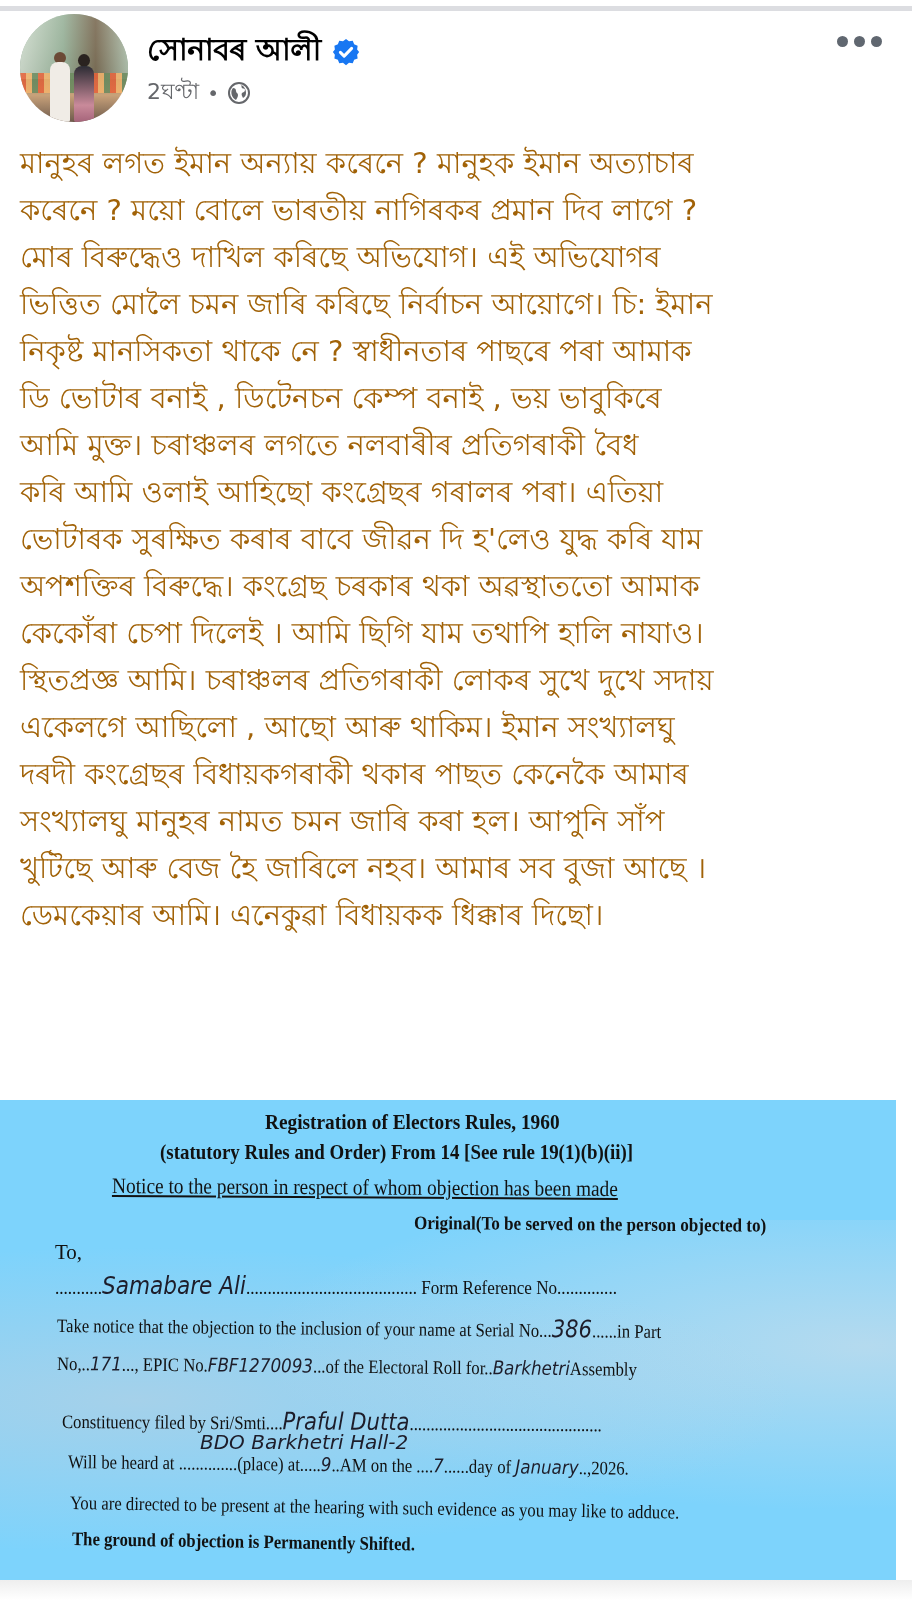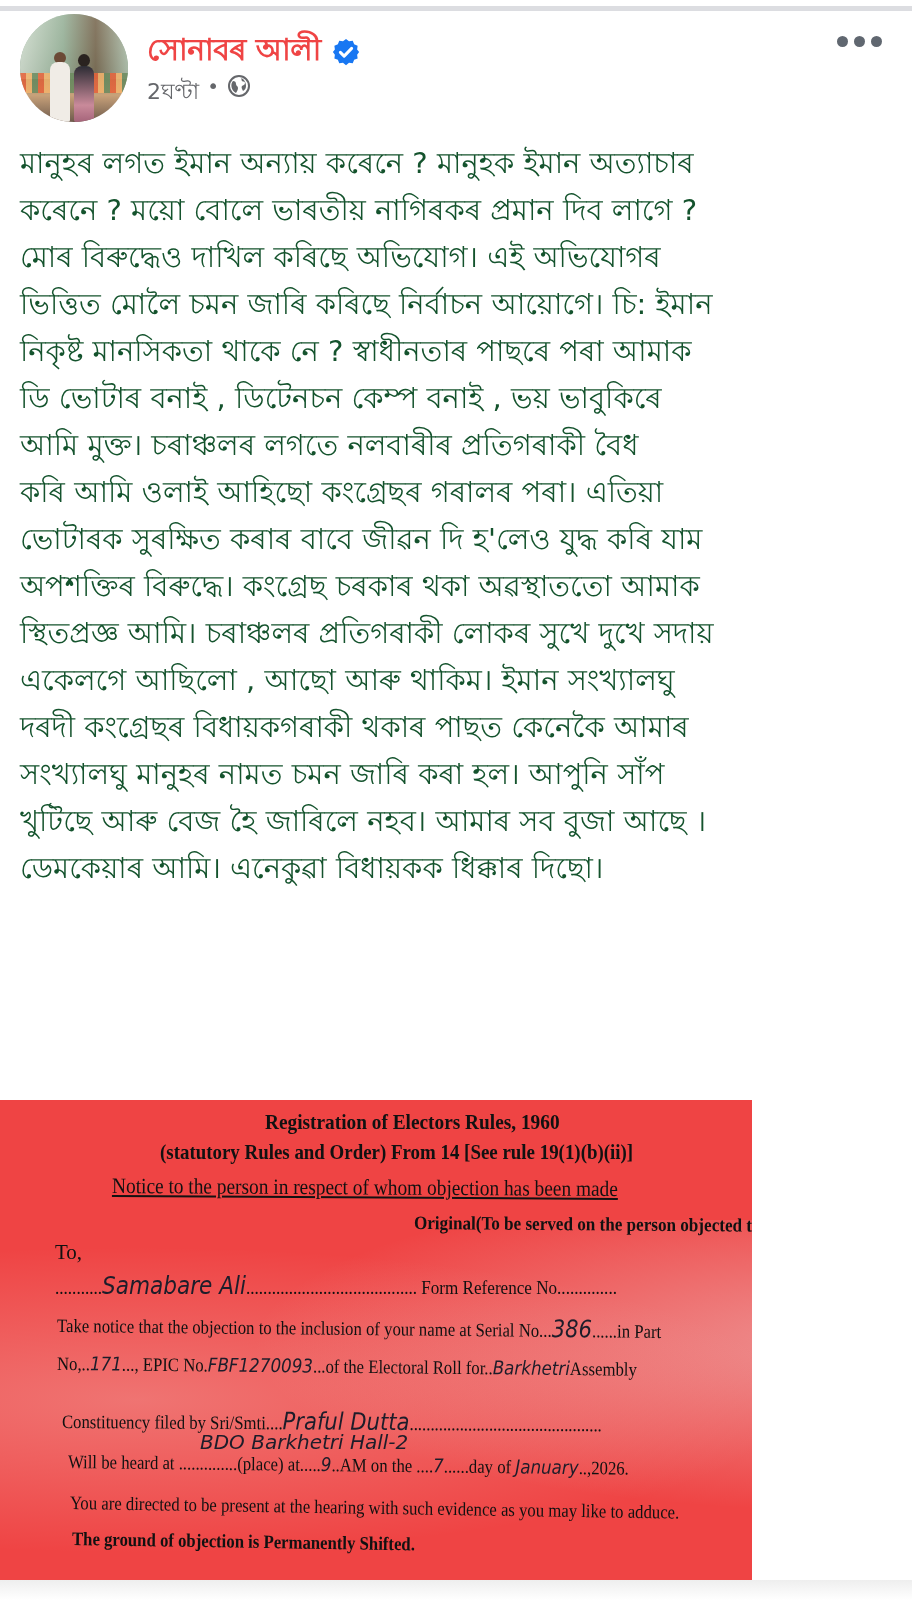--- a/index.html
+++ b/index.html
@@ -11,32 +11,32 @@
     .avatar { position: absolute; left: 20px; top: 0px; width: 108px; height: 108px; border-radius: 50%; overflow: hidden;
       background: linear-gradient(180deg, #b7c9b8 0%, #8ea891 30%, #5f7c63 55%, #c9a27a 75%, #6d5a4c 100%); }
     .avatar .wall { position: absolute; left: 0; top: 0; width: 100%; height: 60%; background: linear-gradient(90deg,#dfe7dc 0%, #9fb7a0 40%, #7d6650 70%, #b9c7b6 100%); opacity: .8; }
     .avatar .lights { position: absolute; left: 0; top: 55%; width: 100%; height: 18%; background: repeating-linear-gradient(90deg,#e8623a 0 6px,#f5b36b 6px 12px,#6c8b5f 12px 18px); opacity: .85; }
     .avatar .p1 { position: absolute; left: 30px; top: 48px; width: 20px; height: 60px; background: #f0ece6; border-radius: 8px 8px 2px 2px; }
     .avatar .p1h { position: absolute; left: 34px; top: 38px; width: 12px; height: 12px; background: #6b4a36; border-radius: 50%; }
     .avatar .p2 { position: absolute; left: 54px; top: 52px; width: 20px; height: 56px; background: linear-gradient(180deg,#2c2c34 0%, #c98a9a 70%, #a5647a 100%); border-radius: 8px 8px 2px 2px; }
     .avatar .p2h { position: absolute; left: 58px; top: 40px; width: 12px; height: 13px; background: #2a2320; border-radius: 50%; }
 
     .name-row { position: absolute; left: 147px; top: 12px; display: flex; align-items: center; gap: 10px; }
-    .name { font-size: 30px; font-weight: bold; color: #ef4444; letter-spacing: -0.5px; }
+    .name { font-size: 30px; font-weight: bold; color: #000000; letter-spacing: -0.5px; }
     .verified { width: 30px; height: 30px; display: inline-block; }
-    .meta-row { position: absolute; left: 147px; top: 60px; display: flex; align-items: flex-start; gap: 8px; color: #65676b; font-size: 22px; }
+    .meta-row { position: absolute; left: 147px; top: 60px; display: flex; align-items: center; gap: 8px; color: #65676b; font-size: 22px; }
     .dot-sep { font-size: 20px; }
     .globe { width: 24px; height: 24px; display: inline-block; }
     .more { position: absolute; right: 30px; top: 22px; display: flex; gap: 6px; cursor: pointer; }
     .more span { width: 11px; height: 11px; border-radius: 50%; background: #606770; display: block; }
 
-    .post-text { position: absolute; left: 20px; top: 140px; width: 880px; font-size: 29px; line-height: 47px; color: #14532d; }
+    .post-text { position: absolute; left: 20px; top: 140px; width: 880px; font-size: 29px; line-height: 47px; color: #a16207; }
     .post-text p { white-space: nowrap; }
 
-    .doc { position: absolute; left: 0; top: 1100px; width: 752px; height: 480px; background: #ef4444;
+    .doc { position: absolute; left: 0; top: 1100px; width: 896px; height: 480px; background: #7dd3fc;
       font-family: "Liberation Serif", serif; color: #111; overflow: hidden; }
     .doc .stain { position: absolute; left: 0; top: 120px; width: 912px; height: 360px;
       background: radial-gradient(ellipse at 15% 50%, rgba(240,205,200,.35), rgba(255,255,255,0) 60%),
                   radial-gradient(ellipse at 95% 35%, rgba(235,225,225,.5), rgba(255,255,255,0) 50%); }
     .doc-line { position: absolute; white-space: nowrap; }
     .t1 { left: 265px; top: 10px; font-size: 21px; font-weight: bold; transform: scaleX(0.92); transform-origin: left; }
     .t2 { left: 160px; top: 40px; font-size: 21px; font-weight: bold; transform: scaleX(0.9); transform-origin: left; }
     .t3 { left: 112px; top: 73px; font-size: 22px; text-decoration: underline; transform: scaleX(0.88) rotate(0.3deg); transform-origin: left; }
     .t4 { left: 414px; top: 112px; font-size: 19px; font-weight: bold; transform: scaleX(0.9) rotate(0.4deg); transform-origin: left; }
     .f-to { left: 55px; top: 140px; font-size: 21px; }
@@ -93,20 +93,21 @@
   <p>মানুহৰ লগত ইমান অন্যায় কৰেনে ? মানুহক ইমান অত্যাচাৰ</p>
   <p>কৰেনে ? ময়ো বোলে ভাৰতীয় নাগিৰকৰ প্ৰমান দিব লাগে ?</p>
   <p>মোৰ বিৰুদ্ধেও দাখিল কৰিছে অভিযোগ। এই অভিযোগৰ</p>
   <p>ভিত্তিত মোলৈ চমন জাৰি কৰিছে নিৰ্বাচন আয়োগে। চি: ইমান</p>
   <p>নিকৃষ্ট মানসিকতা থাকে নে ? স্বাধীনতাৰ পাছৰে পৰা আমাক</p>
   <p>ডি ভোটাৰ বনাই , ডিটেনচন কেম্প বনাই , ভয় ভাবুকিৰে</p>
   <p>আমি মুক্ত। চৰাঞ্চলৰ লগতে নলবাৰীৰ প্ৰতিগৰাকী বৈধ</p>
   <p>কৰি আমি ওলাই আহিছো কংগ্ৰেছৰ গৰালৰ পৰা। এতিয়া</p>
   <p>ভোটাৰক সুৰক্ষিত কৰাৰ বাবে জীৱন দি হ'লেও যুদ্ধ কৰি যাম</p>
   <p>অপশক্তিৰ বিৰুদ্ধে। কংগ্ৰেছ চৰকাৰ থকা অৱস্থাততো আমাক</p>
+  <p>কেকোঁৰা চেপা দিলেই । আমি ছিগি যাম তথাপি হালি নাযাও।</p>
   <p>স্থিতপ্ৰজ্ঞ আমি। চৰাঞ্চলৰ প্ৰতিগৰাকী লোকৰ সুখে দুখে সদায়</p>
   <p>একেলগে আছিলো , আছো আৰু থাকিম। ইমান সংখ্যালঘু</p>
   <p>দৰদী কংগ্ৰেছৰ বিধায়কগৰাকী থকাৰ পাছত কেনেকৈ আমাৰ</p>
   <p>সংখ্যালঘু মানুহৰ নামত চমন জাৰি কৰা হল। আপুনি সাঁপ</p>
   <p>খুটিছে আৰু বেজ হৈ জাৰিলে নহব। আমাৰ সব বুজা আছে ।</p>
   <p>ডেমকেয়াৰ আমি। এনেকুৱা বিধায়কক ধিক্কাৰ দিছো।</p>
 </div>
 
 <div class="doc">
   <div class="stain"></div>

